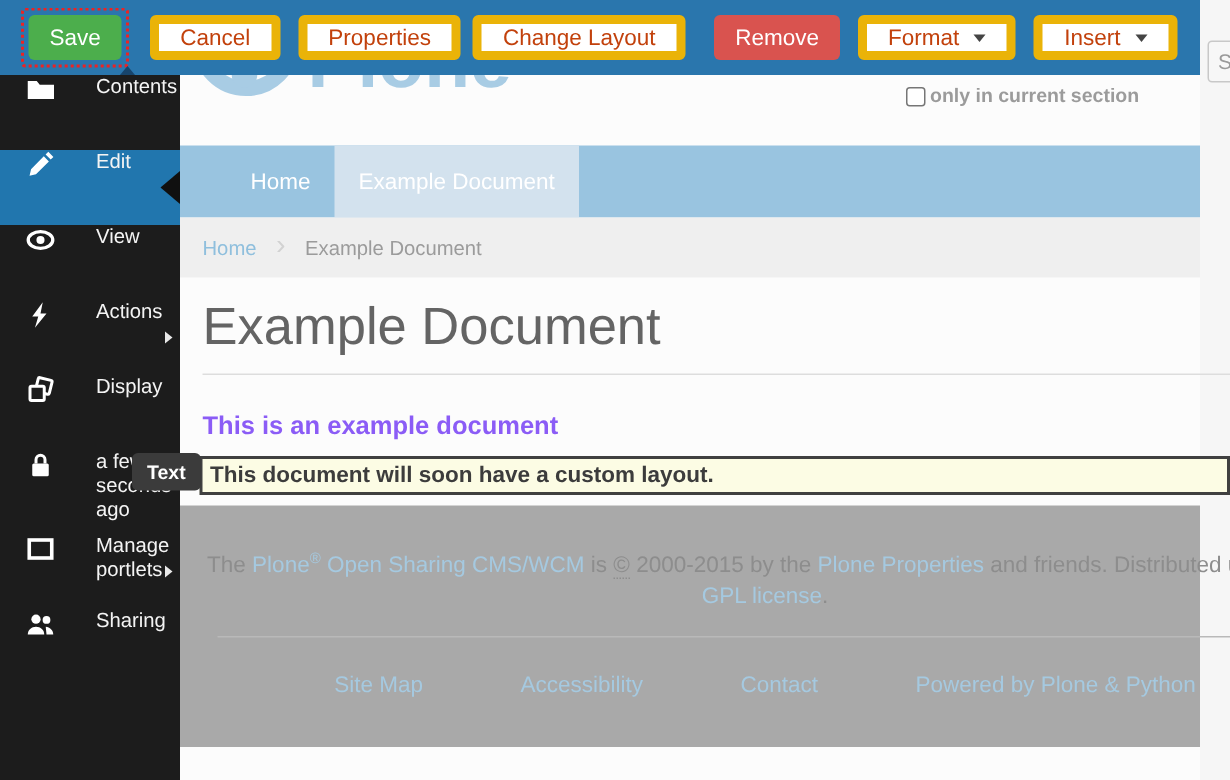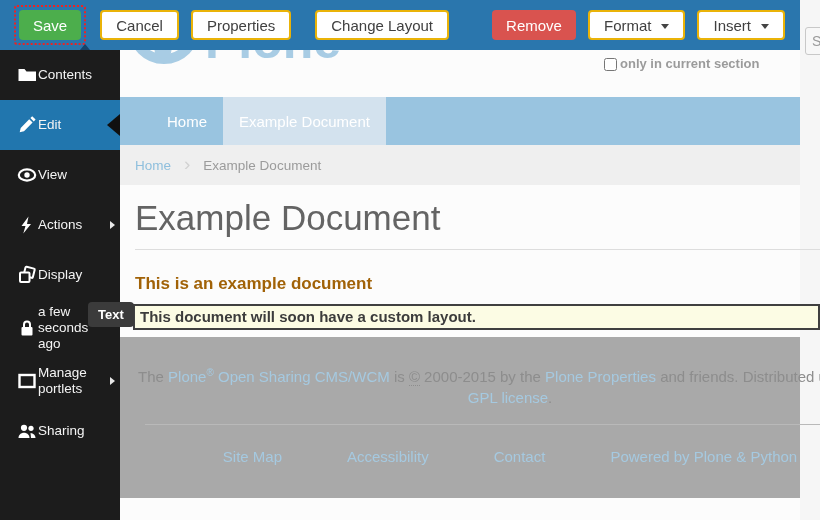--- a/index.html
+++ b/index.html
@@ -9,42 +9,42 @@
 
   
   .content-bg { position:absolute; left:120px; top:0; width:680px; height:520px; background:#fcfcfc; z-index:0; }
 
   
   .logo { position:absolute; left:128px; top:-14px; z-index:1; }
 
   
   .toolbar { position:absolute; left:0; top:0; width:800px; height:50px; background:#2a76ad; z-index:5;
              display:flex; align-items:center; padding:0 15px 0 8px; }
-  .btn { height:30px; border-radius:4px; border:2px solid #eab308; background:#fff; color:#404040;
+  .btn { height:30px; border-radius:4px; border:6px solid #eab308; background:#fff; color:#c2410c;
          font-family:"Liberation Sans",sans-serif; font-size:15px; font-weight:500; padding:0 14px; cursor:pointer; white-space:nowrap; }
   .btn-save { background:#4cae4c; border:none; color:#fff; }
   .save-outline { border:2px dotted #ee2222; border-radius:3px; padding:3px; margin-left:6px; }
   .btn-remove { background:#d9534f; border:none; color:#fff; margin-left:auto;text-align:center; }
-  .ml14 { margin-left:14px; } .ml12 { margin-left:12px; } .ml8 { margin-left:24px; }
+  .ml14 { margin-left:14px; } .ml12 { margin-left:12px; } .ml8 { margin-left:8px; }
   .caret-down { display:inline-block; width:0; height:0; border-left:4.5px solid transparent;
                 border-right:4.5px solid transparent; border-top:5px solid #444; margin-left:10px; vertical-align:middle; }
   .toolbar-collapse-caret { position:absolute; left:80px; bottom:0; width:0; height:0;
                 border-left:5px solid transparent; border-right:5px solid transparent; border-bottom:6px solid #17446b; }
 
   
   .search-btn { position:absolute; left:805px; top:27px; width:40px; height:28px; background:#f7f7f7;
                 border:1px solid #c8c8c8; border-radius:3px; color:#9a9a9a; font-size:14px; line-height:26px;
                 padding-left:6px; z-index:2; overflow:hidden; }
   .search-row { position:absolute; left:604px; top:56px; display:flex; align-items:flex-end; gap:3px; z-index:2; }
   .search-row input { width:13px; height:13px; }
   .search-row label { font-size:13px; font-weight:bold; color:#9b9b9b; }
 
   
   .sidebar { position:absolute; left:0; top:50px; width:120px; height:470px; background:#1c1c1c; z-index:4; }
-  .side-item { position:relative; display:flex; align-items:center; gap:1px; padding-left:17px; height:50px;
+  .side-item { position:relative; display:flex; gap:27px; padding-left:17px; height:50px;
                cursor:pointer; color:#f4f4f4; }
   .side-item.tall { height:56px; }
   .side-item.active { background:#2176ae; }
   .side-label { font-size:13.5px; line-height:1.18; white-space:pre-line; }
   .icon20 { width:20px; height:20px; flex:0 0 20px; display:inline-block; }
   .active-pointer { position:absolute; right:0; top:50%; margin-top:-11px; width:0; height:0;
                     border-top:11px solid transparent; border-bottom:11px solid transparent; border-right:13px solid #101010; }
   .sub-caret { position:absolute; right:5px; top:50%; margin-top:-4px; width:0; height:0;
                border-top:4px solid transparent; border-bottom:4px solid transparent; border-left:5px solid #e8e8e8; }
 
@@ -61,21 +61,21 @@
   
   .breadcrumb { position:absolute; left:120px; top:145px; width:680px; height:40px; background:#efefef;
                 display:flex; align-items:center; padding-left:15px; gap:13px; z-index:2; font-size:13.5px; }
   .crumb-home { color:#8fbfdd; cursor:pointer; }
   .crumb-sep { color:#d2d2d2; font-size:19px; font-weight:300; transform:translateY(-1px); }
   .crumb-current { color:#9b9b9b; }
 
   
   .doc-title { position:absolute; left:135px; top:198px; font-size:35px; font-weight:300; color:#646464; z-index:2; }
   .doc-rule { position:absolute; left:135px; top:249px; width:685px; height:1px; background:#dddddd; z-index:2; }
-  .doc-desc { position:absolute; left:135px; top:274px; font-size:17px; font-weight:bold; color:#a16207; z-index:2; }
+  .doc-desc { position:absolute; left:135px; top:274px; font-size:17px; font-weight:bold; color:#8b5cf6; z-index:2; }
   .doc-note { position:absolute; left:133px; top:304px; width:687px; border:2px solid #404040; background:#fcfce4;
               padding:2px 5px; font-size:15px; font-weight:600; color:#3c3c3c; line-height:18px; z-index:2; }
 
   
   .footer-bg { position:absolute; left:120px; top:337px; width:680px; height:161px; background:#a9a9a9; z-index:1; }
   .footer { position:absolute; left:120px; top:337px; width:780px; z-index:2; text-align:center; color:#8d8d8d; }
   .colophon { padding:25px 10px 0 10px; font-size:15px; line-height:21px; }
   .colophon a, .footer-links span { color:#a5c9e0; text-decoration:none; cursor:pointer; }
   .colophon sup { font-size:10px; }
   .copyright { border-bottom:1px dotted #8d8d8d; }

